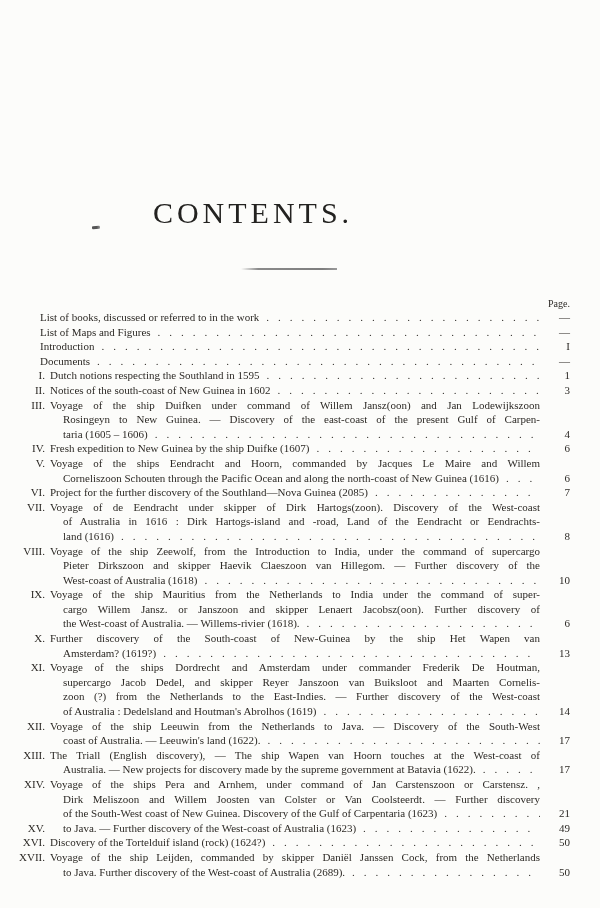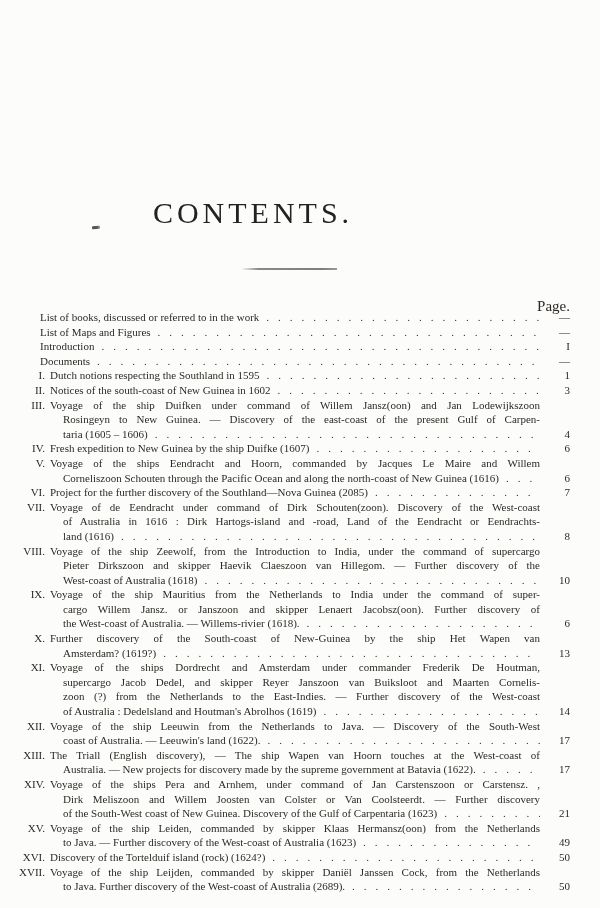--- a/index.html
+++ b/index.html
@@ -46,21 +46,21 @@
     left: 241px;
     top: 248px;
     width: 96px;
     height: 1.5px;
     background: linear-gradient(to right, rgba(120,120,120,0) 0%, #8a8a8a 18%, #7e7e7e 85%, #9a9a9a 100%);
   }
   .pagelabel {
     position: absolute;
     top: 278px;
     right: 30px;
-    font-size: 15px;
+    font-size: 10px;
     color: #2d2a26;
   }
   .entries {
     position: absolute;
     left: 12px;
     top: 290px;
     width: 558px;
     font-size: 11px;
     line-height: 14.6px;
   }
@@ -196,21 +196,21 @@
       <div class="entry">
         <span class="num">VI.</span>
         <div class="line final">
           <span class="text">Project for the further discovery of the Southland—Nova Guinea (2085)</span>
           <span class="leader">............................................................</span>
           <span class="pg">7</span>
         </div>
       </div>
       <div class="entry">
         <span class="num">VII.</span>
-        <div class="line justified">Voyage of de Eendracht under command of Dirk Schouten(zoon). Discovery of the West-coast</div>
+        <div class="line justified">Voyage of de Eendracht under skipper of Dirk Hartogs(zoon). Discovery of the West-coast</div>
         <div class="line cont justified">of Australia in 1616 : Dirk Hartogs-island and -road, Land of the Eendracht or Eendrachts-</div>
         <div class="line cont final">
           <span class="text">land (1616)</span>
           <span class="leader">............................................................</span>
           <span class="pg">8</span>
         </div>
       </div>
       <div class="entry">
         <span class="num">VIII.</span>
         <div class="line justified">Voyage of the ship Zeewolf, from the Introduction to India, under the command of supercargo</div>
@@ -274,21 +274,20 @@
         <div class="line justified">Voyage of the ships Pera and Arnhem, under command of Jan Carstenszoon or Carstensz. ,</div>
         <div class="line cont justified">Dirk Meliszoon and Willem Joosten van Colster or Van Coolsteerdt. — Further discovery</div>
         <div class="line cont final">
           <span class="text">of the South-West coast of New Guinea. Discovery of the Gulf of Carpentaria (1623)</span>
           <span class="leader">............................................................</span>
           <span class="pg">21</span>
         </div>
       </div>
       <div class="entry">
         <span class="num">XV.</span>
-        <div class="line justified">Voyage of the ship Leiden, commanded by skipper Klaas Hermansz(oon) from the Netherlands</div>
         <div class="line cont final">
           <span class="text">to Java. — Further discovery of the West-coast of Australia (1623)</span>
           <span class="leader">............................................................</span>
           <span class="pg">49</span>
         </div>
       </div>
       <div class="entry">
         <span class="num">XVI.</span>
         <div class="line final">
           <span class="text">Discovery of the Tortelduif island (rock) (1624?)</span>

